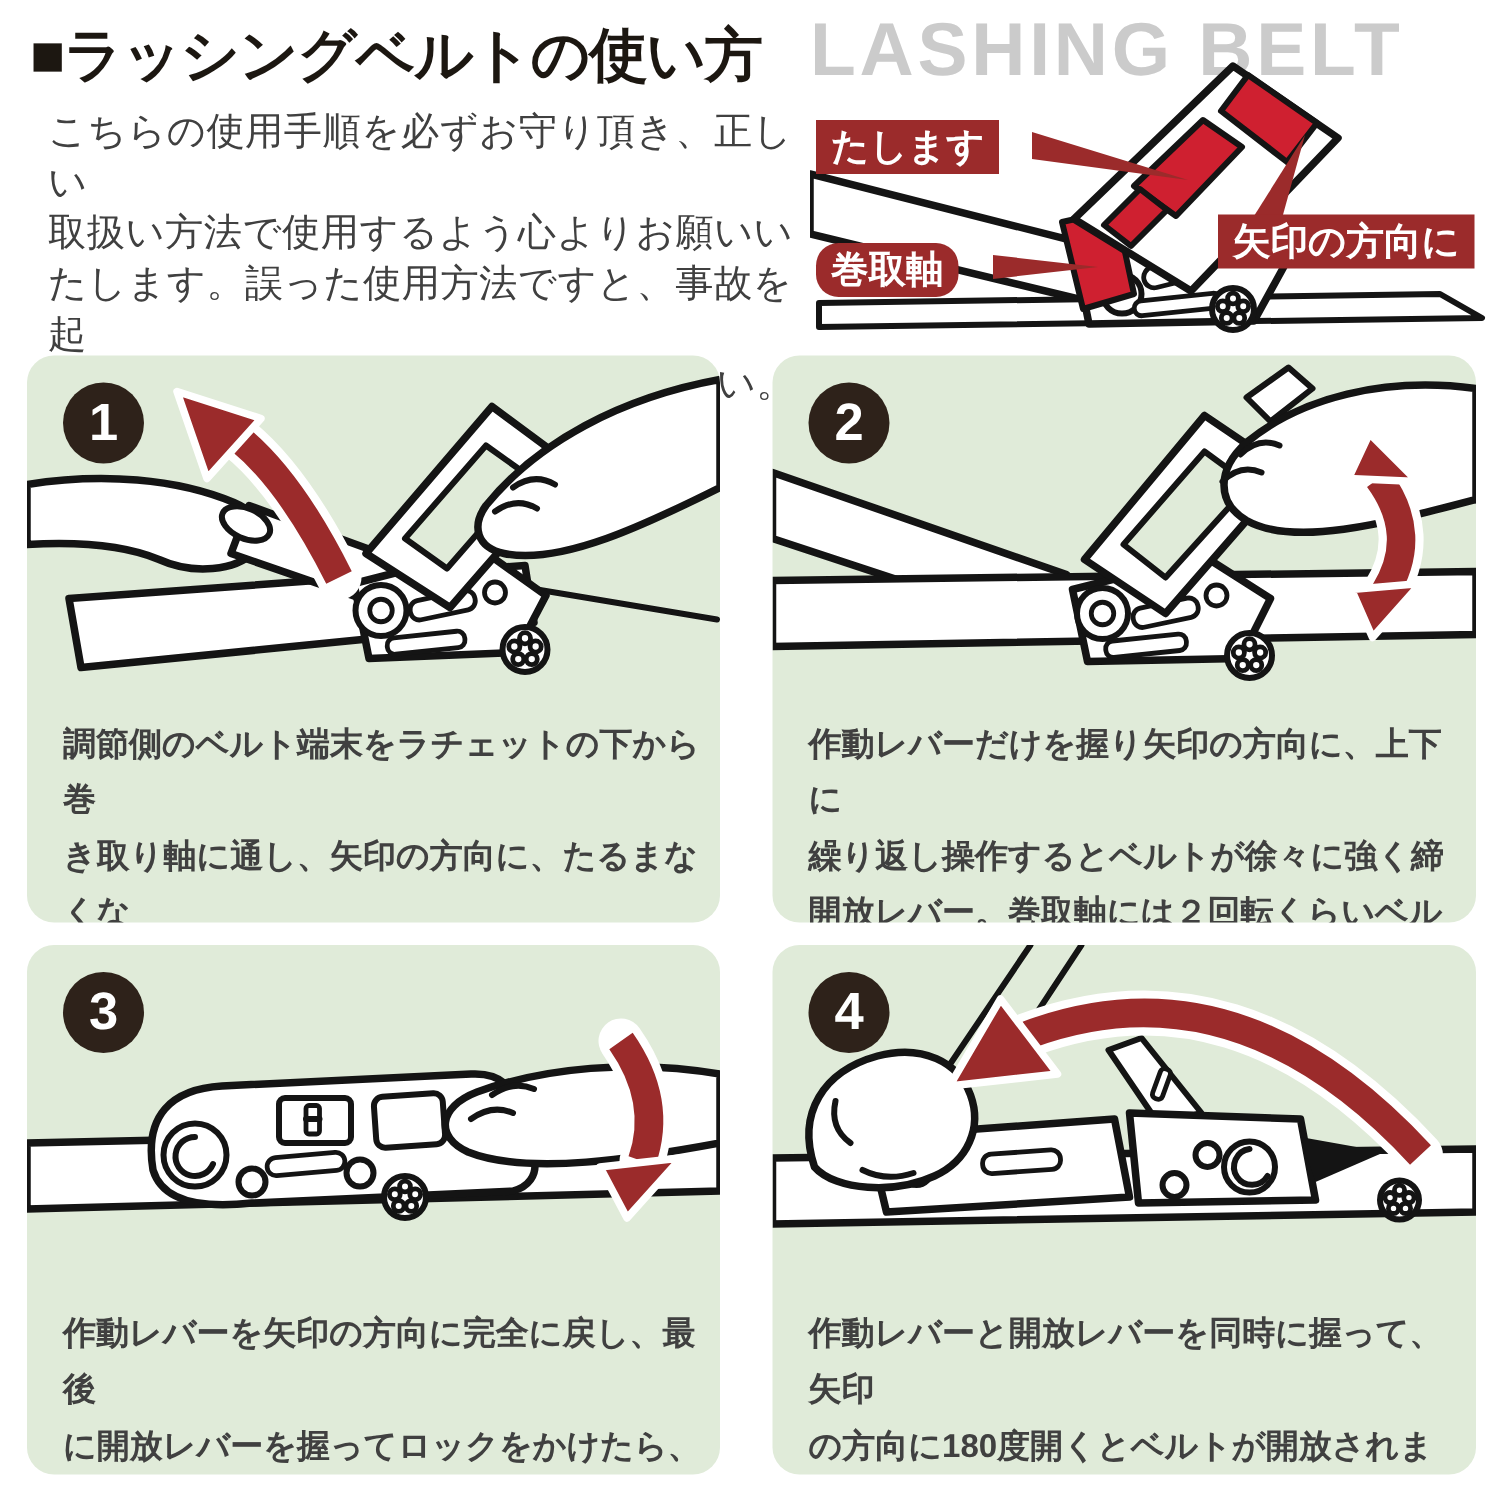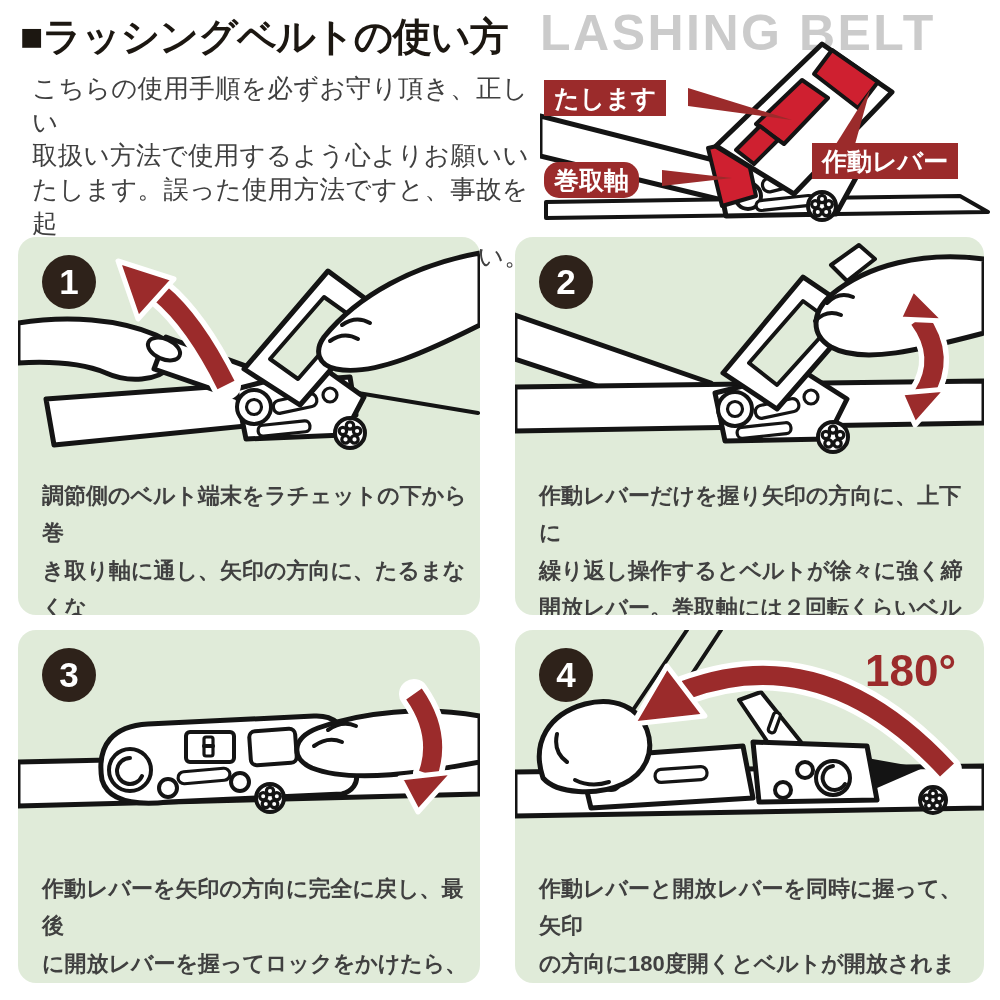--- a/index.html
+++ b/index.html
@@ -108,21 +108,21 @@
         <circle class="ln3" cx="-4.2" cy="6" r="3.6"></circle>
         <circle class="ln3" cx="-6.8" cy="-1.8" r="3.6"></circle>
       </g>
 
       <polygon class="callout" points="148,60 252,92 148,78"></polygon>
       <polygon class="callout" points="122,142 192,150 122,158"></polygon>
       <polygon class="callout" points="296,116 330,62 314,120"></polygon>
     </svg>
     <div class="hero-label hl-release">たします</div>
     <div class="hero-label hl-shaft">巻取軸</div>
-    <div class="hero-label hl-operate">作動レバー</div>
+    <div class="hero-label hl-operate">矢印の方向に</div>
   </div>
 
   <div class="panel panel-1">
     <div class="badge">1</div>
     <svg width="462" height="238" viewBox="0 0 462 238">
 
       <polygon class="ln" points="28,162 332,140 338,178 36,208"></polygon>
       <line class="noline" x1="340" y1="156" x2="460" y2="176"></line>
 
       <path class="ln" d="M0,86 C50,78 100,82 138,98 C156,106 162,118 152,130 C140,144 110,146 88,136 C64,126 34,124 0,126 Z"></path>
@@ -245,21 +245,20 @@
         <polygon class="arrow-head" points="400,182 436,142 382,148"></polygon>
       </g>
     </svg>
     <div class="caption">作動レバーを矢印の方向に完全に戻し、最後
 に開放レバーを握ってロックをかけたら、こ
 れで完了です。</div>
   </div>
 
   <div class="panel panel-4">
     <div class="badge">4</div>
-    <div class="deg">180°</div>
     <svg width="469" height="232" viewBox="0 0 469 232">
 
       <line class="noline" x1="118" y1="80" x2="172" y2="0"></line>
       <line class="noline" x1="148" y1="88" x2="206" y2="0"></line>
 
       <polygon class="ln" points="0,142 469,136 469,178 0,186"></polygon>
 
       <polygon class="ln" points="64,128 228,116 238,168 76,178"></polygon>
       <circle class="ln4" cx="96" cy="150" r="10"></circle>
       <rect class="ln3" x="140" y="138" width="52" height="13" rx="6" transform="rotate(-4 166 144)"></rect>

